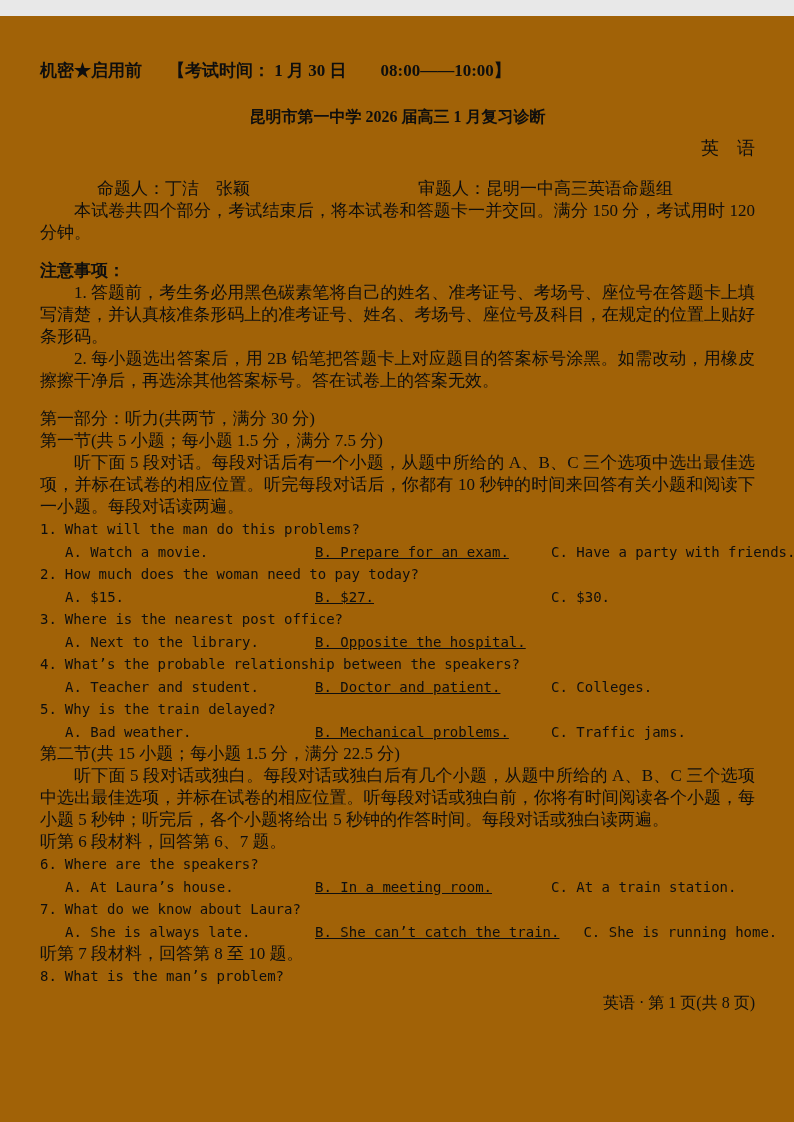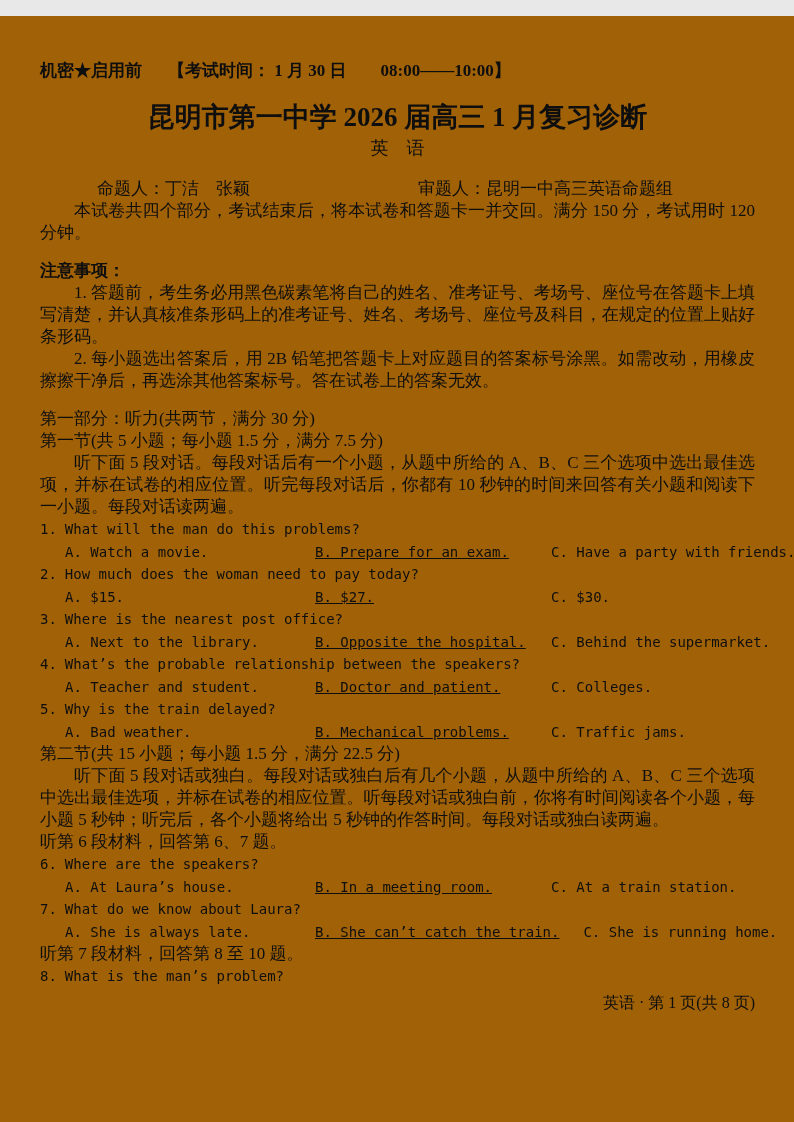--- a/index.html
+++ b/index.html
@@ -22,27 +22,27 @@
   .header-row{
     display:flex;
     font-weight:bold;
     margin-bottom:20px;
     white-space:nowrap;
   }
   .header-row .exam-time{margin-left:26px;}
   
   .title{
     text-align:center;
-    font-size:27px;
+    font-size:16px;
     line-height:30px;
     font-weight:bold;
     margin:0 0 4px 0;
   }
   .subject{
-    text-align:center;
+    text-align:right;
     font-size:18px;
     line-height:24px;
     margin:0 0 18px 0;
   }
   .byline{
     display:flex;
     padding-left:57px;
     white-space:nowrap;
   }
   .byline .reviewers{margin-left:168px;}
@@ -130,21 +130,20 @@
         <span class="o2">B. $27.</span>
         <span class="o3">C. $30.</span>
       </div>
     </div>
 
     <div class="q">
       <div class="en stem"><span class="qnum">3.</span><span>Where is the nearest post office?</span></div>
       <div class="en opts">
         <span class="o1">A. Next to the library.</span>
         <span class="o2">B. Opposite the hospital.</span>
-        <span class="o3">C. Behind the supermarket.</span>
       </div>
     </div>
 
     <div class="q">
       <div class="en stem"><span class="qnum">4.</span><span>What’s the probable relationship between the speakers?</span></div>
       <div class="en opts">
         <span class="o1">A. Teacher and student.</span>
         <span class="o2">B. Doctor and patient.</span>
         <span class="o3">C. Colleges.</span>
       </div>

